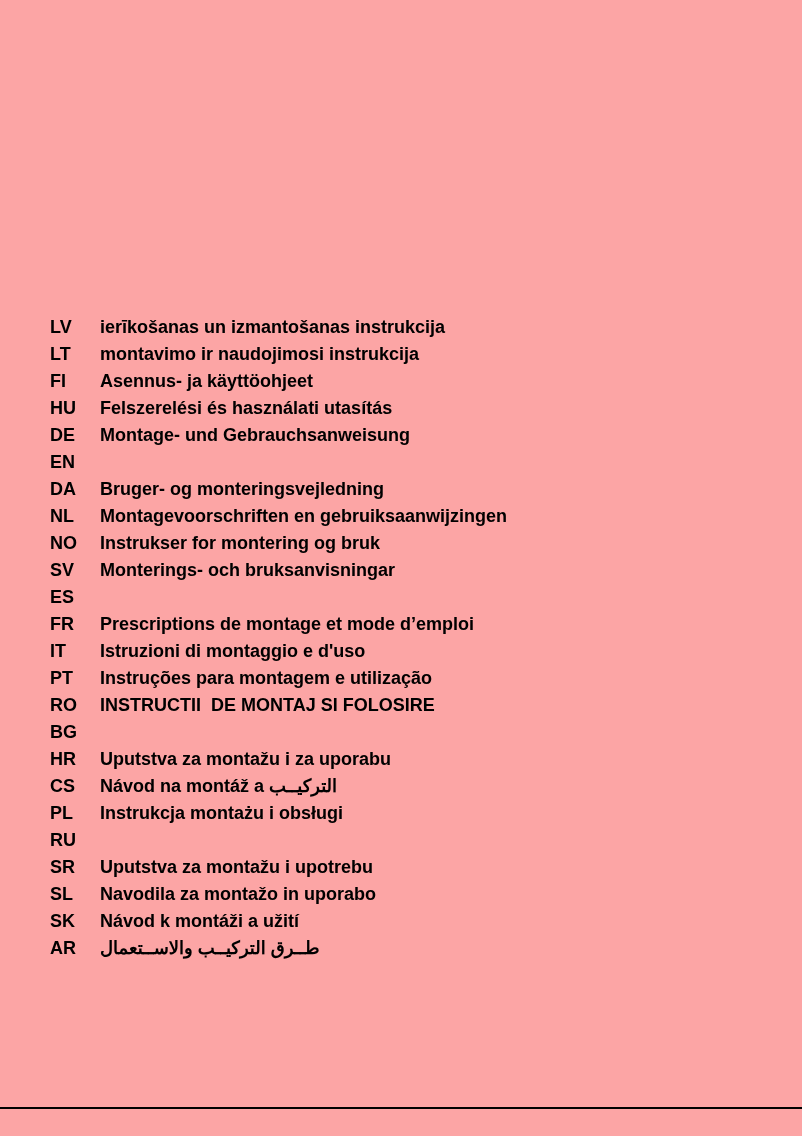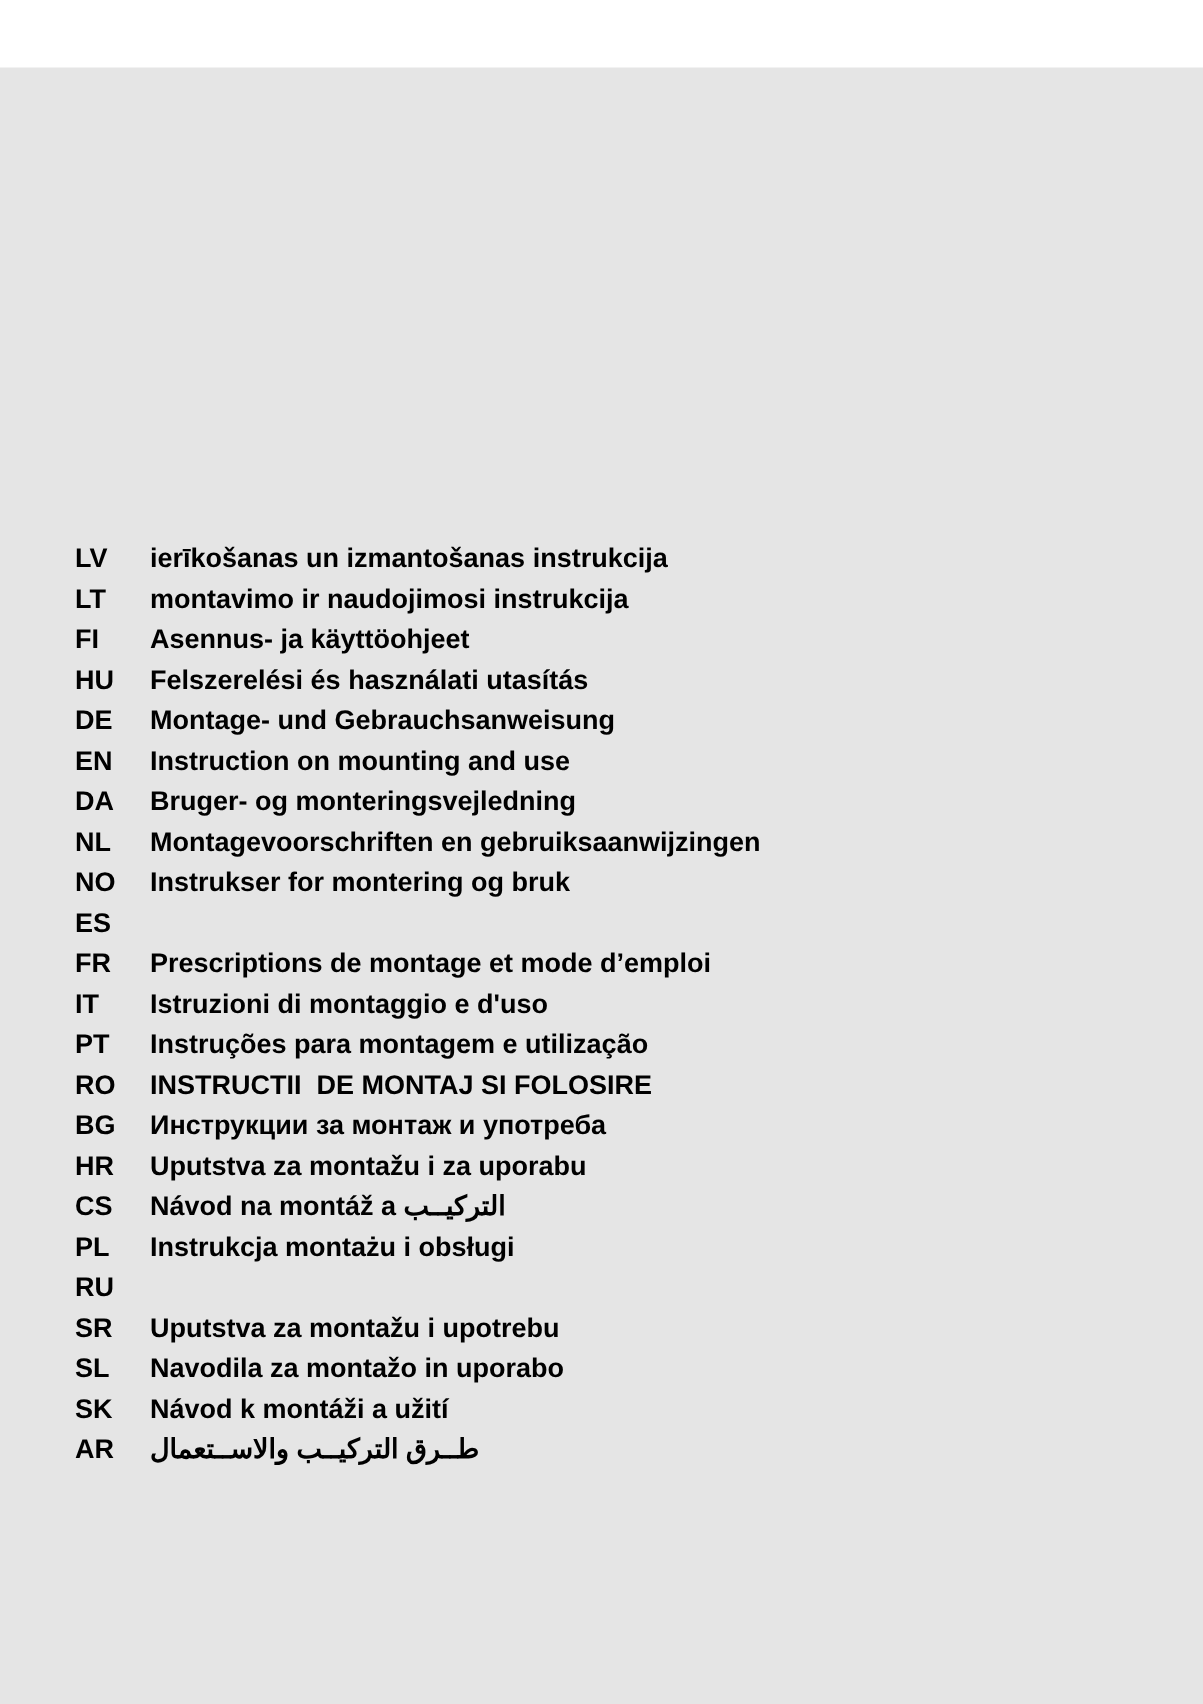--- a/index.html
+++ b/index.html
@@ -10,22 +10,21 @@
     width: 802px;
     height: 1136px;
     background: #ffffff;
     font-family: "Liberation Sans", sans-serif;
     position: relative;
     overflow: hidden;
   }
   .page {
     position: absolute;
     inset: 0;
-    background: #e5e5e5;
-    margin-top: 45px;
+    background: #fca5a5;
   }
   .lang-list {
     position: absolute;
     top: 314px;
     left: 50px;
     width: 720px;
   }
   .lang-row {
     display: flex;
     align-items: baseline;
@@ -77,38 +76,41 @@
     <span class="lang-text">Felszerelési és használati utasítás</span>
   </div>
 
   <div class="lang-row">
     <span class="lang-code">DE</span>
     <span class="lang-text">Montage- und Gebrauchsanweisung</span>
   </div>
 
   <div class="lang-row">
     <span class="lang-code">EN</span>
-    <span class="lang-text">Instruction on mounting and use</span>
   </div>
 
   <div class="lang-row">
     <span class="lang-code">DA</span>
     <span class="lang-text">Bruger- og monteringsvejledning</span>
   </div>
 
   <div class="lang-row">
     <span class="lang-code">NL</span>
     <span class="lang-text">Montagevoorschriften en gebruiksaanwijzingen</span>
   </div>
 
   <div class="lang-row">
     <span class="lang-code">NO</span>
     <span class="lang-text">Instrukser for montering og bruk</span>
   </div>
 
+  <div class="lang-row">
+    <span class="lang-code">SV</span>
+    <span class="lang-text">Monterings- och bruksanvisningar</span>
+  </div>
 
   <div class="lang-row">
     <span class="lang-code">ES</span>
   </div>
 
   <div class="lang-row">
     <span class="lang-code">FR</span>
     <span class="lang-text">Prescriptions de montage et mode d’emploi</span>
   </div>
 
@@ -122,21 +124,20 @@
     <span class="lang-text">Instruções para montagem e utilização</span>
   </div>
 
   <div class="lang-row">
     <span class="lang-code">RO</span>
     <span class="lang-text">INSTRUCTII  DE MONTAJ SI FOLOSIRE</span>
   </div>
 
   <div class="lang-row">
     <span class="lang-code">BG</span>
-    <span class="lang-text">Инструкции за монтаж и употреба</span>
   </div>
 
   <div class="lang-row">
     <span class="lang-code">HR</span>
     <span class="lang-text">Uputstva za montažu i za uporabu</span>
   </div>
 
   <div class="lang-row">
     <span class="lang-code">CS</span>
     <span class="lang-text">Návod na montáž a التركيــب</span>

